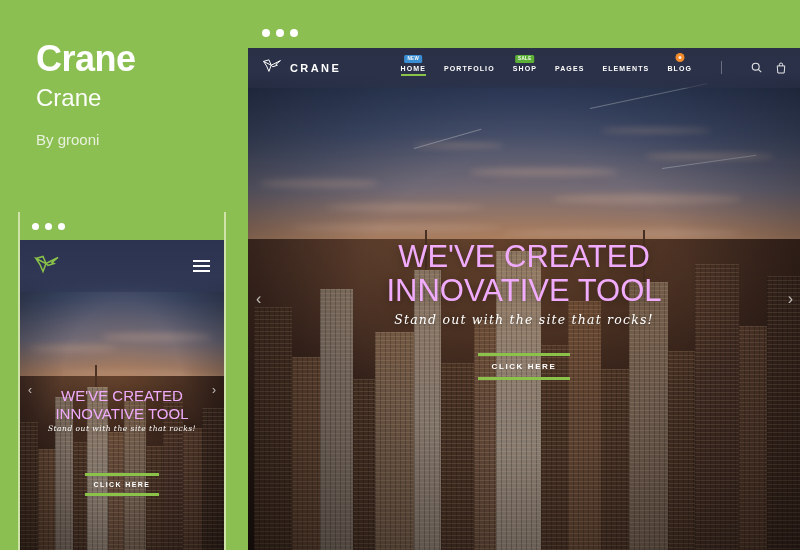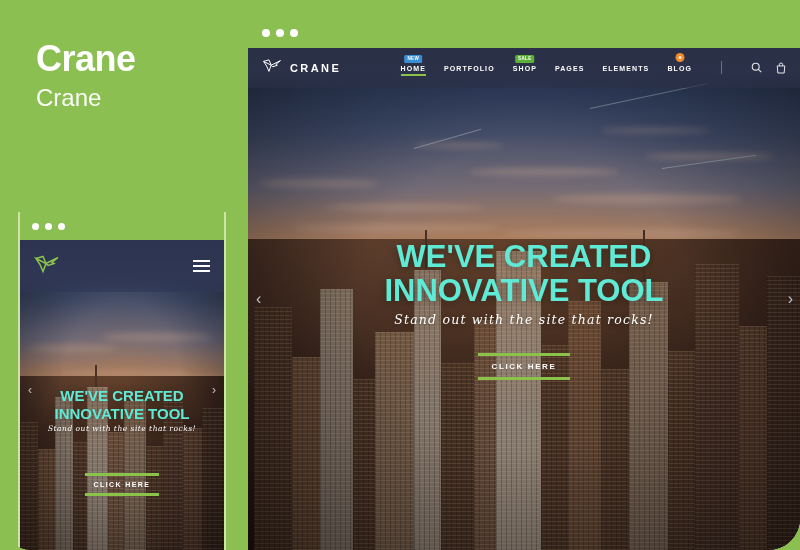--- a/index.html
+++ b/index.html
@@ -4,21 +4,21 @@
 <title>Crane Theme</title>
 <style>
   * { margin:0; padding:0; box-sizing:border-box; }
   html, body {
     width:800px; height:550px; overflow:hidden;
     font-family:"Liberation Sans", sans-serif;
     background:#8bbf52;
   }
 
   
-  .page { position:relative; width:800px; height:550px; background:#8bbf52; overflow:hidden;border-radius:32px; }
+  .page { position:relative; width:800px; height:550px; background:#8bbf52; overflow:hidden; }
 
   
   .left-panel { position:absolute; left:0; top:0; width:248px; height:550px; padding:40px 0 0 36px; }
   .theme-name {
     font-size:36px; font-weight:bold; color:#ffffff; letter-spacing:-0.5px;
     line-height:1.05; margin-bottom:7px;
   }
   .theme-sub {
     font-size:24px; font-weight:300; color:#ffffff; line-height:1.1; margin-bottom:20px;
     opacity:0.97;
@@ -120,21 +120,21 @@
   .nav-icons { display:flex; align-items:center; gap:14px; padding-bottom:2px; }
   .icon-btn { color:#ffffff; opacity:0.88; display:flex; }
 
   
   .hero {
     position:absolute; left:0; right:0; top:0; bottom:0; z-index:5;
     display:flex; flex-direction:column; align-items:center; justify-content:center;
     padding-top:22px;
   }
   .hero-l1, .hero-l2 {
-    color:#5eead4; font-weight:bold; letter-spacing:0px; line-height:1.0;
+    color:#f0abfc; font-weight:normal; letter-spacing:0px; line-height:1.0;
     text-shadow:0 2px 10px rgba(0,0,0,0.38);
   }
   .hero-l1 { font-size:31px; }
   .hero-l2 { font-size:31px; margin-top:3px; }
   .hero-sub {
     color:#ffffff; font-family:"DejaVu Serif", serif; font-style:italic;
     font-size:12.5px; letter-spacing:1.2px; margin-top:6px;
     text-shadow:0 1px 6px rgba(0,0,0,0.45);
   }
   .cta { margin-top:26px; display:flex; flex-direction:column; align-items:center; }
@@ -180,20 +180,21 @@
   .hero-sm .slider-arrow.next { right:8px; top:38%; }
 </style>
 </head>
 <body>
 
 <div class="page">
 
   <div class="left-panel">
     <div class="theme-name">Crane</div>
     <div class="theme-sub">Crane</div>
+    <div class="theme-author">By grooni</div>
   </div>
 
   <div class="mockup-lg">
 
     <div class="titlebar">
       <div class="dots">
         <span class="dot"></span>
         <span class="dot"></span>
         <span class="dot"></span>
       </div>

